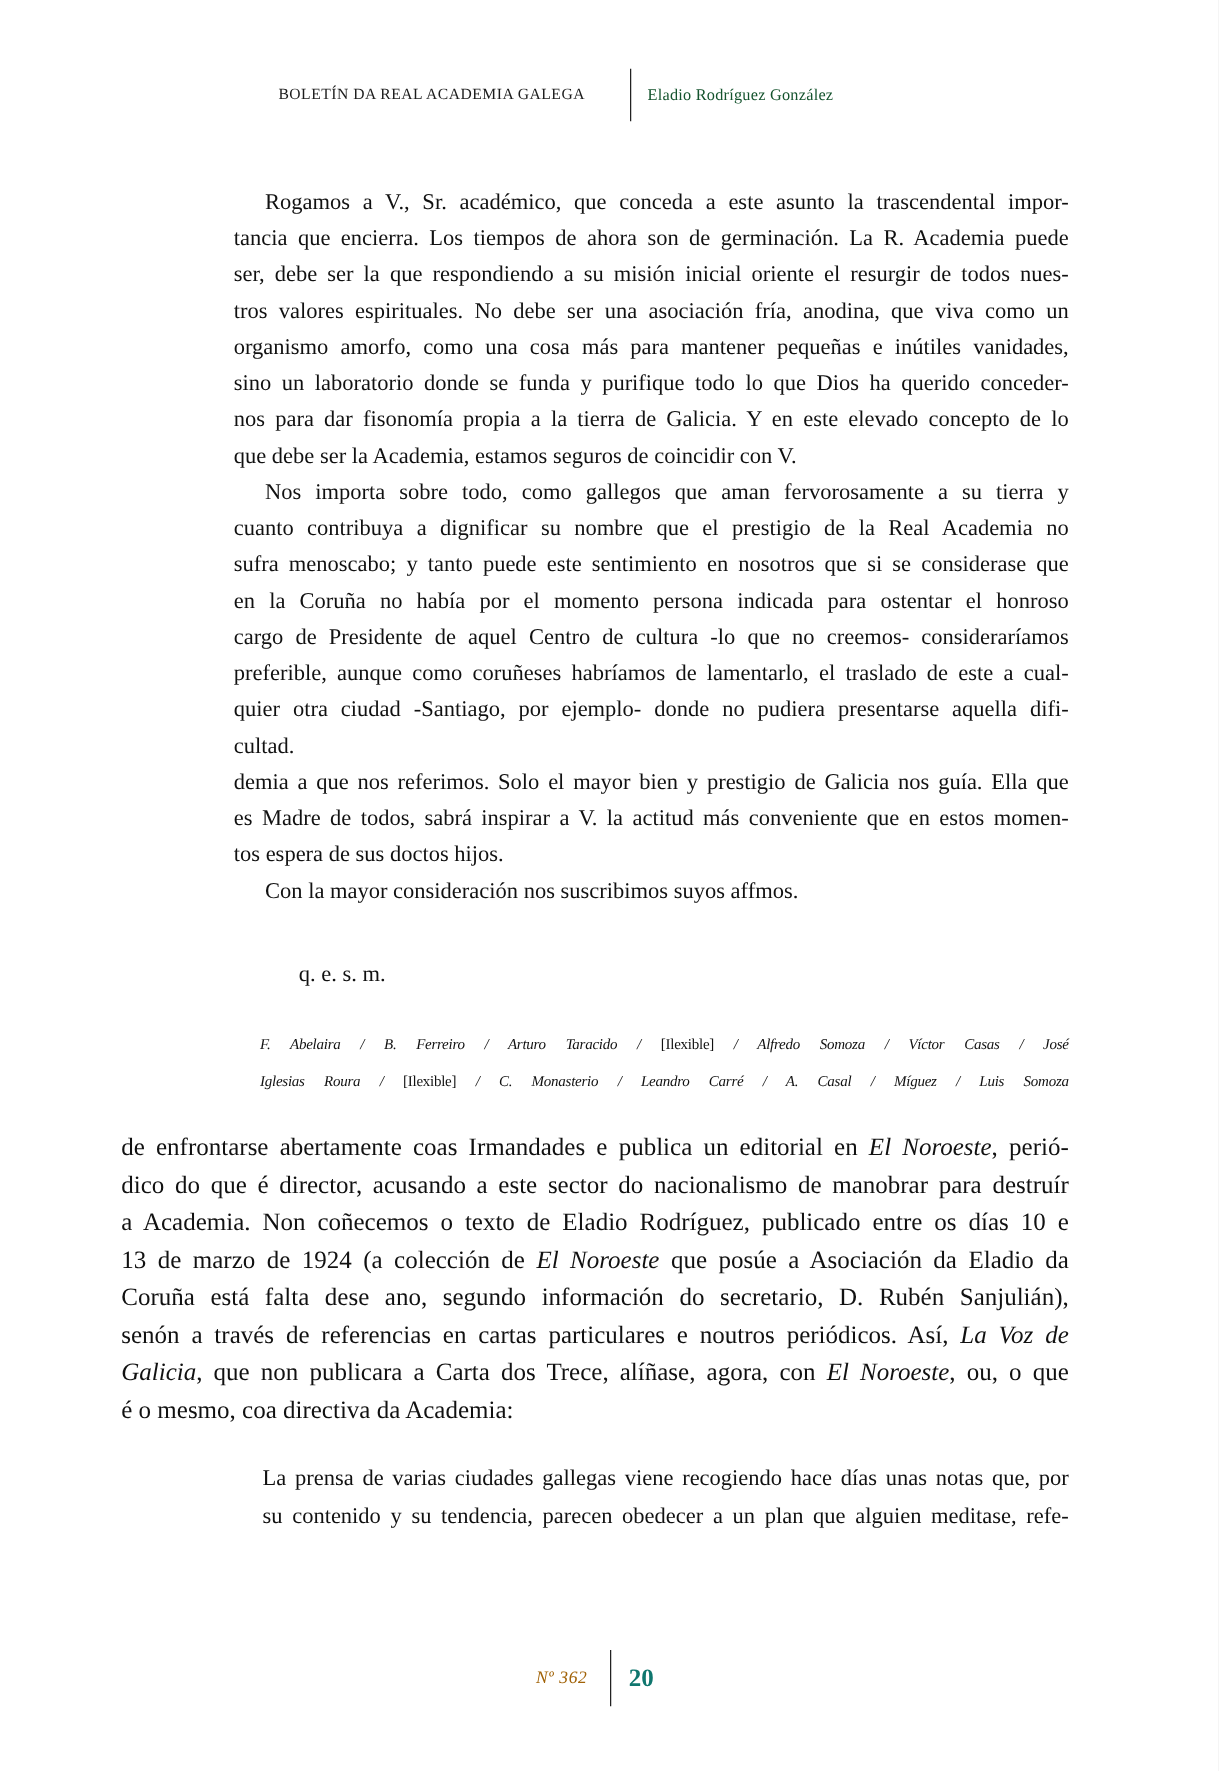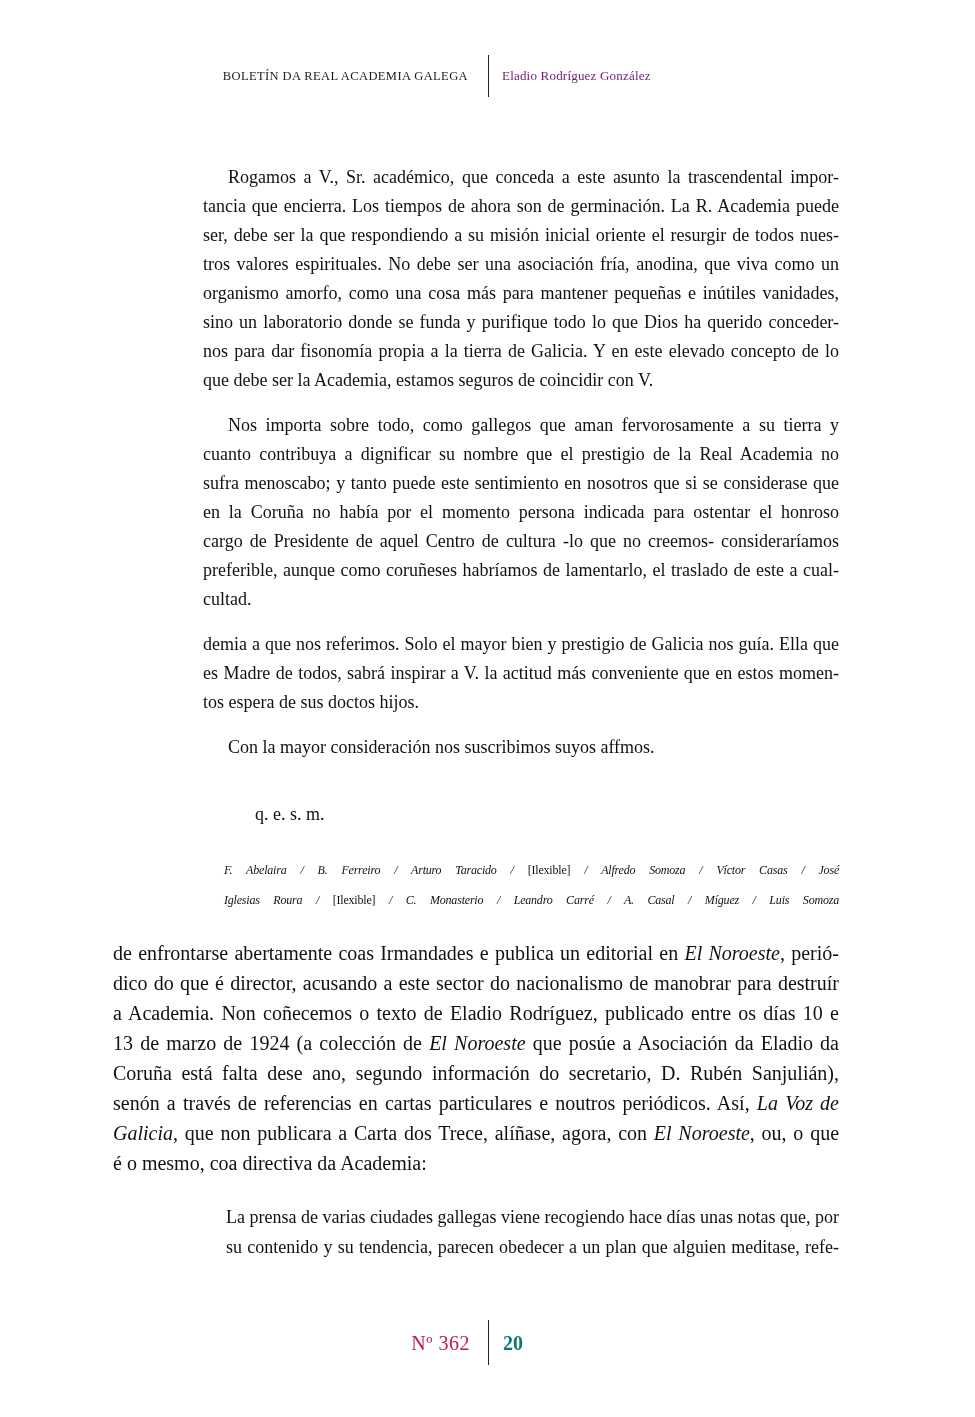--- a/index.html
+++ b/index.html
@@ -6,48 +6,48 @@
   .page {
     position:relative;
     width:975px; height:1417px;
     margin:0 auto;
     background:#ffffff;
     color:#111;
     font-family:"Liberation Serif", serif;
     overflow:hidden;
   }
   
-  .header { position:absolute; top:55px; left:0; right:0; height:42px; }
+  .header { position:absolute; top:55px; left:16px; right:0; height:42px; }
   .journal {
     position:absolute; right:507px; top:50%; transform:translateY(-50%);
     font-size:12.5px; letter-spacing:0.4px; white-space:nowrap; color:#1c1c1c;
   }
   .hdiv { position:absolute; left:488px; top:0; bottom:0; width:1px; background:#222; }
   .author {
     position:absolute; left:502px; top:50%; transform:translateY(-50%);
-    font-size:13px; letter-spacing:0.2px; white-space:nowrap; color:#701a75;text-align:center;
+    font-size:13px; letter-spacing:0.2px; white-space:nowrap; color:#14532d;text-align:center;
   }
   
   .content { position:absolute; left:97px; top:147px; width:758px; }
-  .para { margin:16px; }
+  .para { margin:0; }
   .line { text-align:justify; text-align-last:justify; }
   .line.no-just { text-align-last:left; }
   .block { margin:0; }
   .b-quote  { margin-left:90px;  font-size:18px; line-height:29px; }
   .b-quote .ind { text-indent:25px; }
   .b-qesm   { margin-left:142px; font-size:18px; line-height:29px; margin-top:38px; }
   .b-sig    { margin-left:111px; font-size:12px; line-height:30px; margin-top:26px; letter-spacing:-0.2px; }
   .b-main   { font-size:20px; line-height:30px; margin-top:23px; }
   .b-main .ind { text-indent:38px; }
   .b-quote2 { margin-left:113px; font-size:18px; line-height:30px; margin-top:24px; }
   
   .footer { position:absolute; top:1320px; left:0; right:0; height:45px; }
   .issue {
     position:absolute; right:505px; top:50%; transform:translateY(-50%);
-    font-size:20px; letter-spacing:0.5px; white-space:nowrap; color:#be185d;
+    font-size:14px; letter-spacing:0.5px; white-space:nowrap; color:#a16207;font-style:italic;
   }
   .fdiv { position:absolute; left:488px; top:0; bottom:0; width:1px; background:#222; }
   .pnum {
     position:absolute; left:503px; top:50%; transform:translateY(-50%);
     font-size:20px; font-weight:bold; white-space:nowrap; color:#0f766e;
   }
 </style>
 </head>
 <body>
 
@@ -70,20 +70,21 @@
           <div class="line"><span>nos para dar fisonomía propia a la tierra de Galicia. Y en este elevado concepto de lo</span></div>
           <div class="line no-just"><span>que debe ser la Academia, estamos seguros de coincidir con V.</span></div>
         </div>
         <div class="para">
           <div class="line ind"><span>Nos importa sobre todo, como gallegos que aman fervorosamente a su tierra y</span></div>
           <div class="line"><span>cuanto contribuya a dignificar su nombre que el prestigio de la Real Academia no</span></div>
           <div class="line"><span>sufra menoscabo; y tanto puede este sentimiento en nosotros que si se considerase que</span></div>
           <div class="line"><span>en la Coruña no había por el momento persona indicada para ostentar el honroso</span></div>
           <div class="line"><span>cargo de Presidente de aquel Centro de cultura -lo que no creemos- consideraríamos</span></div>
           <div class="line"><span>preferible, aunque como coruñeses habríamos de lamentarlo, el traslado de este a cual-</span></div>
+          <div class="line"><span>quier otra ciudad -Santiago, por ejemplo- donde no pudiera presentarse aquella difi-</span></div>
           <div class="line no-just"><span>cultad.</span></div>
         </div>
         <div class="para">
           <div class="line"><span>demia a que nos referimos. Solo el mayor bien y prestigio de Galicia nos guía. Ella que</span></div>
           <div class="line"><span>es Madre de todos, sabrá inspirar a V. la actitud más conveniente que en estos momen-</span></div>
           <div class="line no-just"><span>tos espera de sus doctos hijos.</span></div>
         </div>
         <div class="para">
           <div class="line ind no-just"><span>Con la mayor consideración nos suscribimos suyos affmos.</span></div>
         </div>

